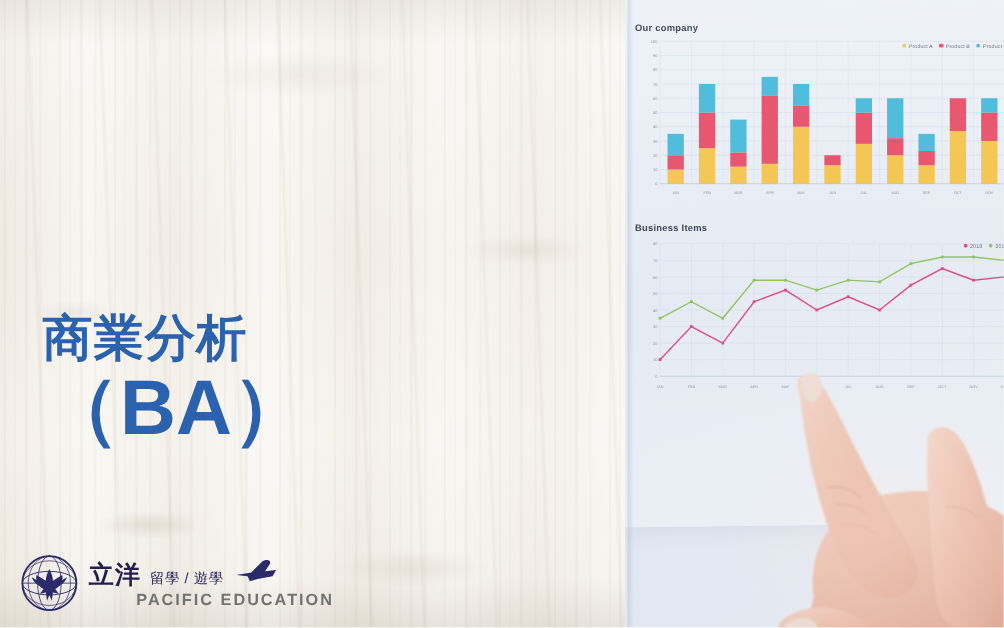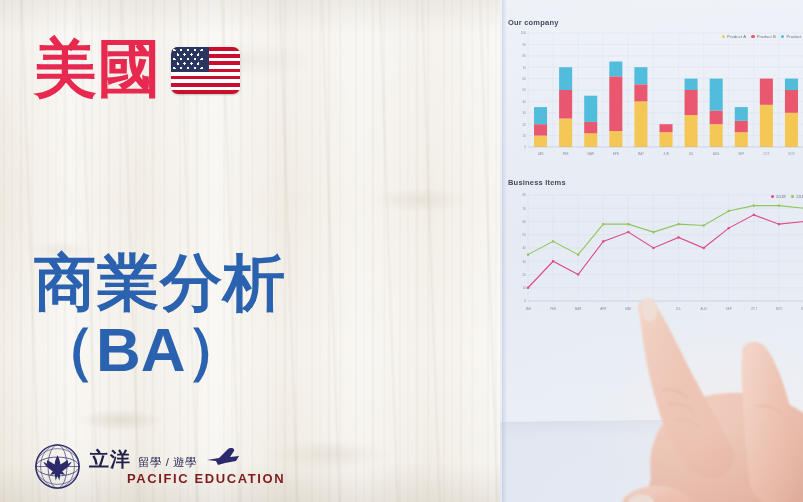--- a/index.html
+++ b/index.html
@@ -170,38 +170,38 @@
   
   .subject {
     position: absolute;
     left: 34px; top: 250px;
     width: 460px;
     color: #2b62b0;
     font-family: "Liberation Sans", "DejaVu Sans", sans-serif;
     font-weight: bold;
   }
   .subject-line1 {
-    font-size: 62px;
+    font-size: 40px;
     line-height: 1.05;
     letter-spacing: 1px;
     white-space: nowrap;
   }
   .subject-line2 {
     font-size: 62px;
     line-height: 1.05;
     text-align: left;
     padding-right: 22px;
     margin-top: 2px;
     letter-spacing: 0px;
   }
 
   
   .logo {
     position: absolute;
-    left: 34px; top: 443px;
+    left: 16px; top: 443px;
     display: flex;
     align-items: center;
     gap: 8px;
   }
   .logo-emblem {
     width: 47px; height: 47px;
     flex: 0 0 auto;
   }
   .logo-text {
     display: flex;
@@ -224,21 +224,21 @@
   .logo-cn-sub {
     font-family: Liberation Sans, sans-serif;
     font-size: 11.5px;
     color: #2c2a5c;
     letter-spacing: 0.5px;
   }
   .logo-en {
     font-family: "Liberation Sans", sans-serif;
     font-size: 13px;
     font-weight: bold;
-    color: #7f1d1d;
+    color: #737373;
     letter-spacing: 1.6px;
     margin-top: 3px;
     padding-left: 38px;
   }
   .logo-plane {
     margin-left: 2px;
     flex: 0 0 auto;
   }
 
   
@@ -321,28 +321,20 @@
 <div id="poster">
 
   <div class="left-panel">
     <div class="wood-base"></div>
     <div class="wood-grain"></div>
     <div class="wood-grain2"></div>
     <div class="wood-knots"></div>
     <div class="wood-vignette"></div>
 
     <div class="headline">
-      <div class="line-red line1">
-        <span>美國</span>
-        <span class="flag">
-          <span class="flag-stripes"></span>
-          <span class="flag-canton"></span>
-          <span class="flag-stars"></span>
-        </span>
-      </div>
     </div>
 
     <div class="subject">
       <div class="subject-line1">商業分析</div>
       <div class="subject-line2">（BA）</div>
     </div>
 
     <div class="logo">
       <svg class="logo-emblem" viewBox="0 0 100 100">
         <circle cx="50" cy="50" r="46" fill="none" stroke="#2b2a6b" stroke-width="3"></circle>

